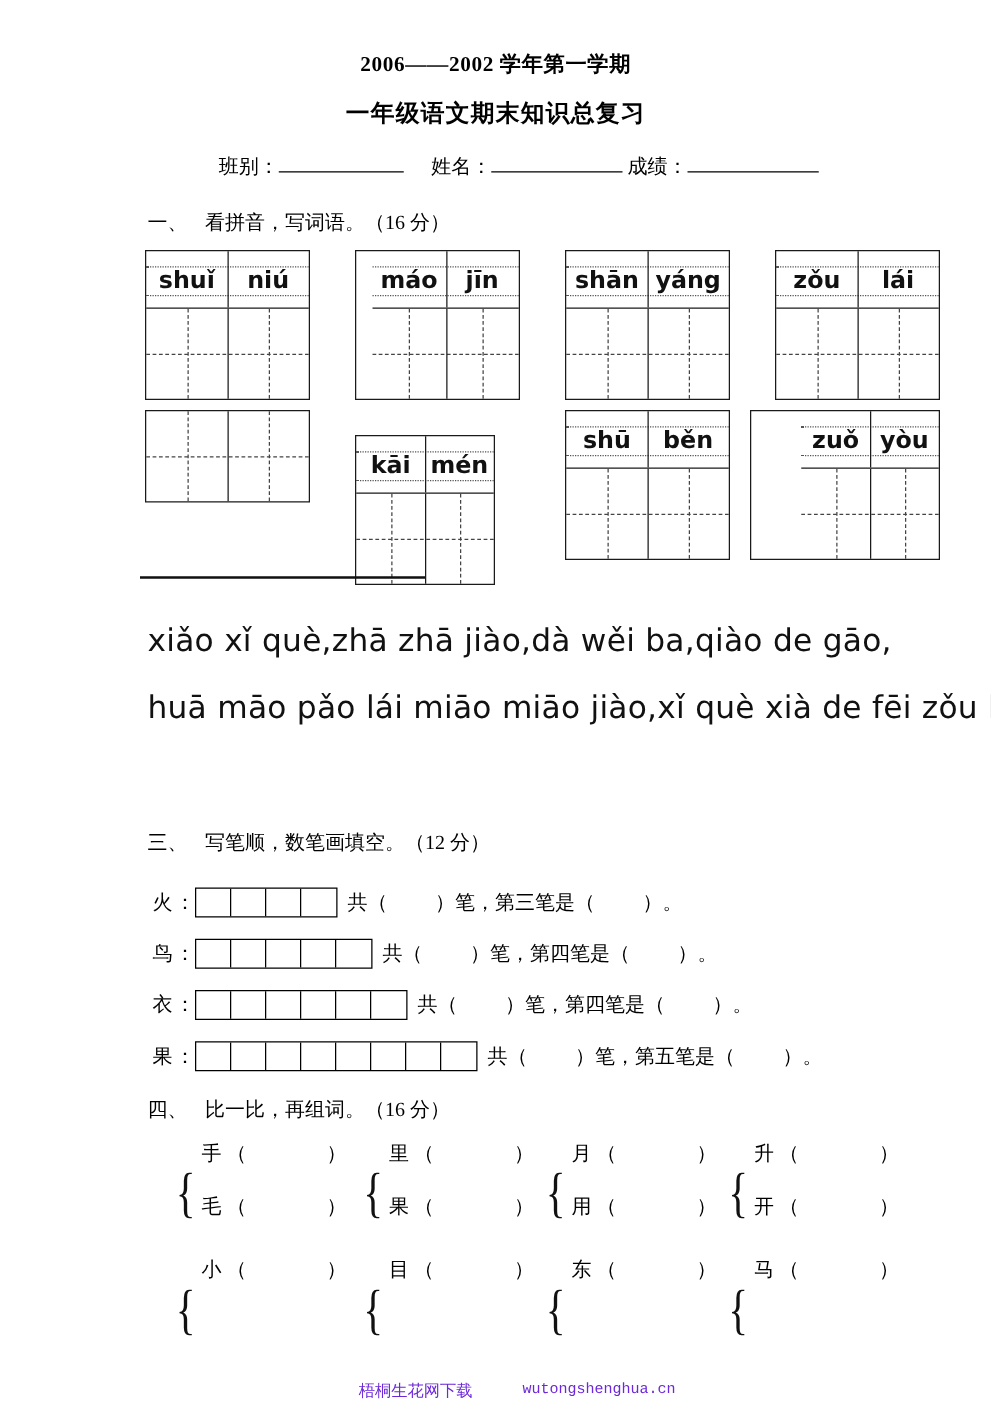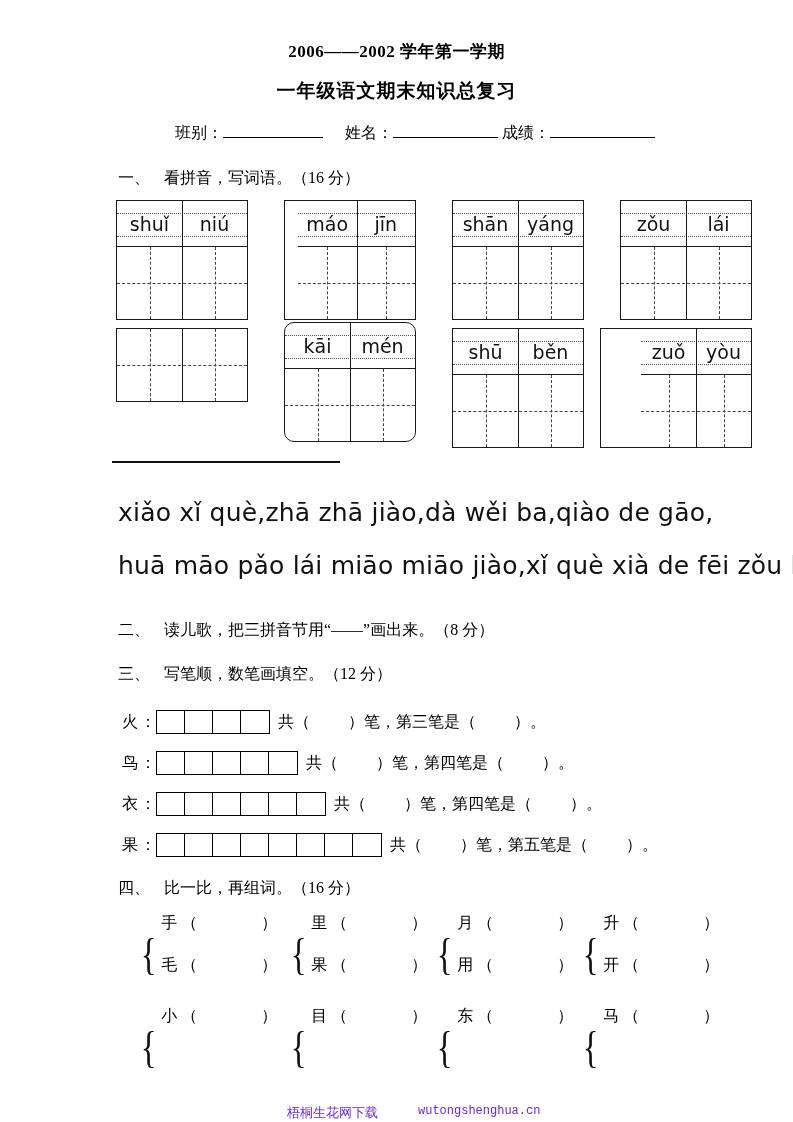--- a/index.html
+++ b/index.html
@@ -95,20 +95,21 @@
     flex: 1 1 50%;
     display: flex;
     align-items: center;
     justify-content: center;
     position: relative;
     z-index: 2;
     font-family: "DejaVu Sans", "Liberation Sans", sans-serif;
     font-size: 19px;
     letter-spacing: 0px;
     color: #111;
+    font-weight: bold;
   }
   .tzg .write-row {
     position: relative;
     height: 72px;
     display: flex;
   }
   .tzg .write-row .mid-v {
     position: absolute;
     left: 50%; top: 0; bottom: 0;
     width: 0;
@@ -327,21 +328,21 @@
       <div class="mid-v"></div>
       <div class="write-cell">
           <div class="v-dash"></div>
         </div>
       <div class="write-cell">
           <div class="v-dash"></div>
         </div>
     </div>
   </div>
 
-  <div class="tzg" style="left:284px; top:322px; width:132px;border-radius:10px;">
+  <div class="tzg" style="left:284px; top:348px; width:112px;">
     <div class="pinyin-row">
       <div class="pin-dash-top"></div>
       <div class="pin-dash-bot"></div>
       <div class="mid-v"></div>
       <div class="pin-cell">kāi</div>
       <div class="pin-cell">mén</div>
     </div>
     <div class="write-row">
       <div class="h-dash"></div>
       <div class="mid-v"></div>
@@ -392,23 +393,20 @@
           <div class="v-dash"></div>
         </div>
     </div>
   </div>
 
   <div class="part-rule"></div>
 
   <div class="erge l1">xiǎo xǐ què,zhā zhā jiào,dà wěi ba,qiào de gāo,</div>
   <div class="erge l2">huā māo pǎo lái miāo miāo jiào,xǐ què xià de fēi zǒu le.</div>
 
-  <div class="q" style="top:620px; left:118px;">
-    <span class="num">二、</span><span>读儿歌，把三拼音节用“——”画出来。（8 分）</span>
-  </div>
 
   <div class="q" style="top:664px; left:118px;">
     <span class="num">三、</span><span>写笔顺，数笔画填空。（12 分）</span>
   </div>
 
   <div class="stroke-row" style="top:710px; left:122px;">
     <span class="stroke-char">火</span>
     <span>：</span>
     <span class="stroke-boxes">
       <span class="bx"></span>

